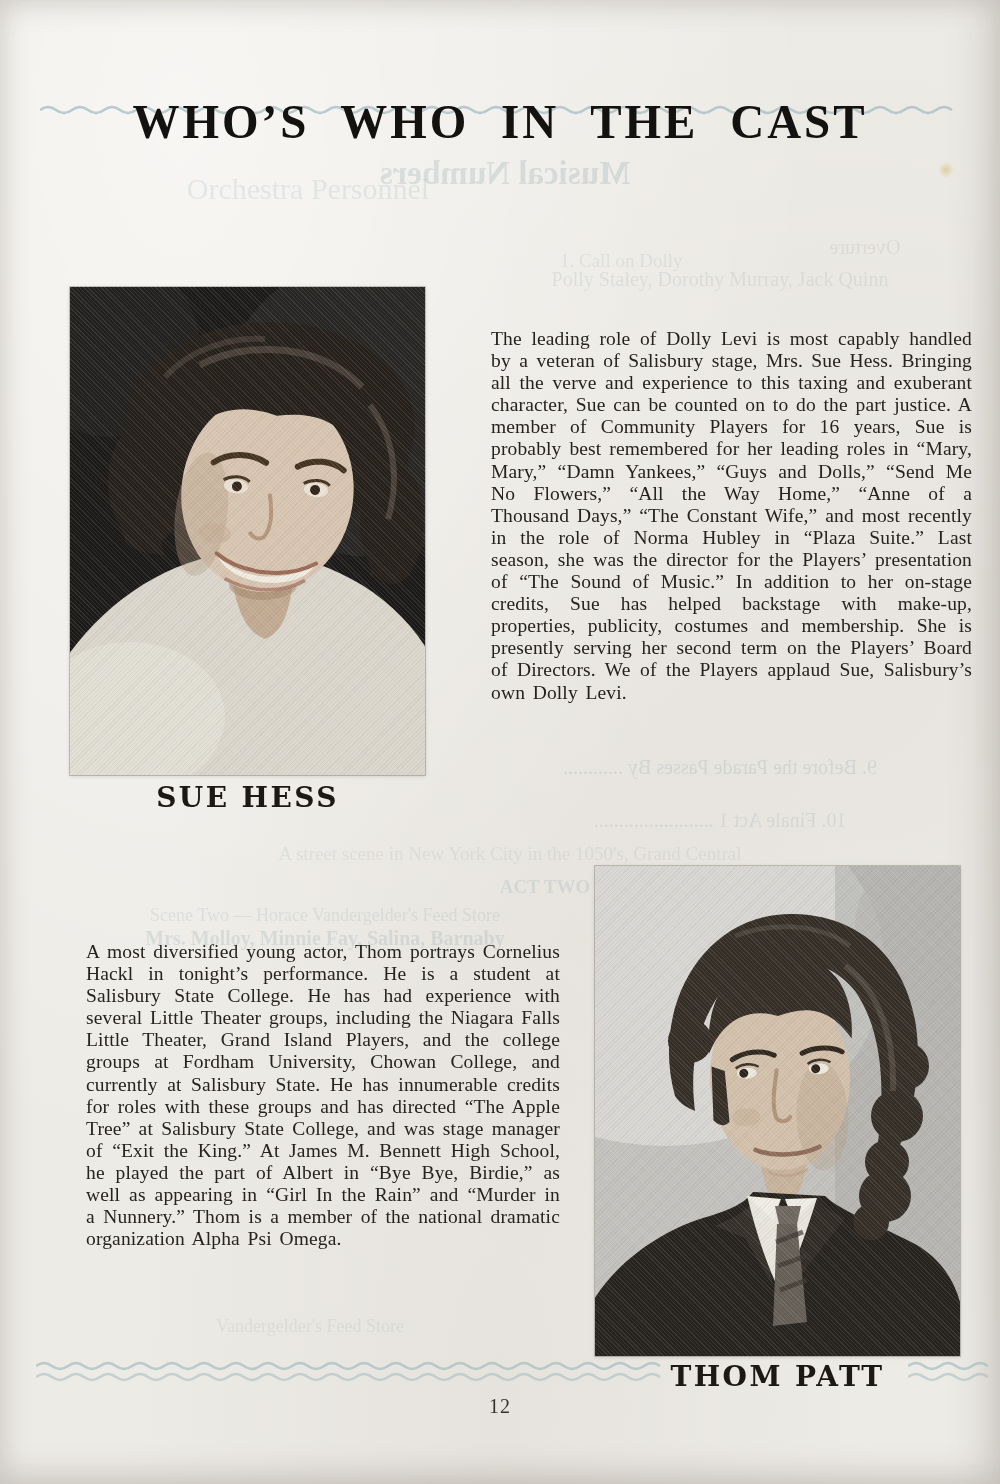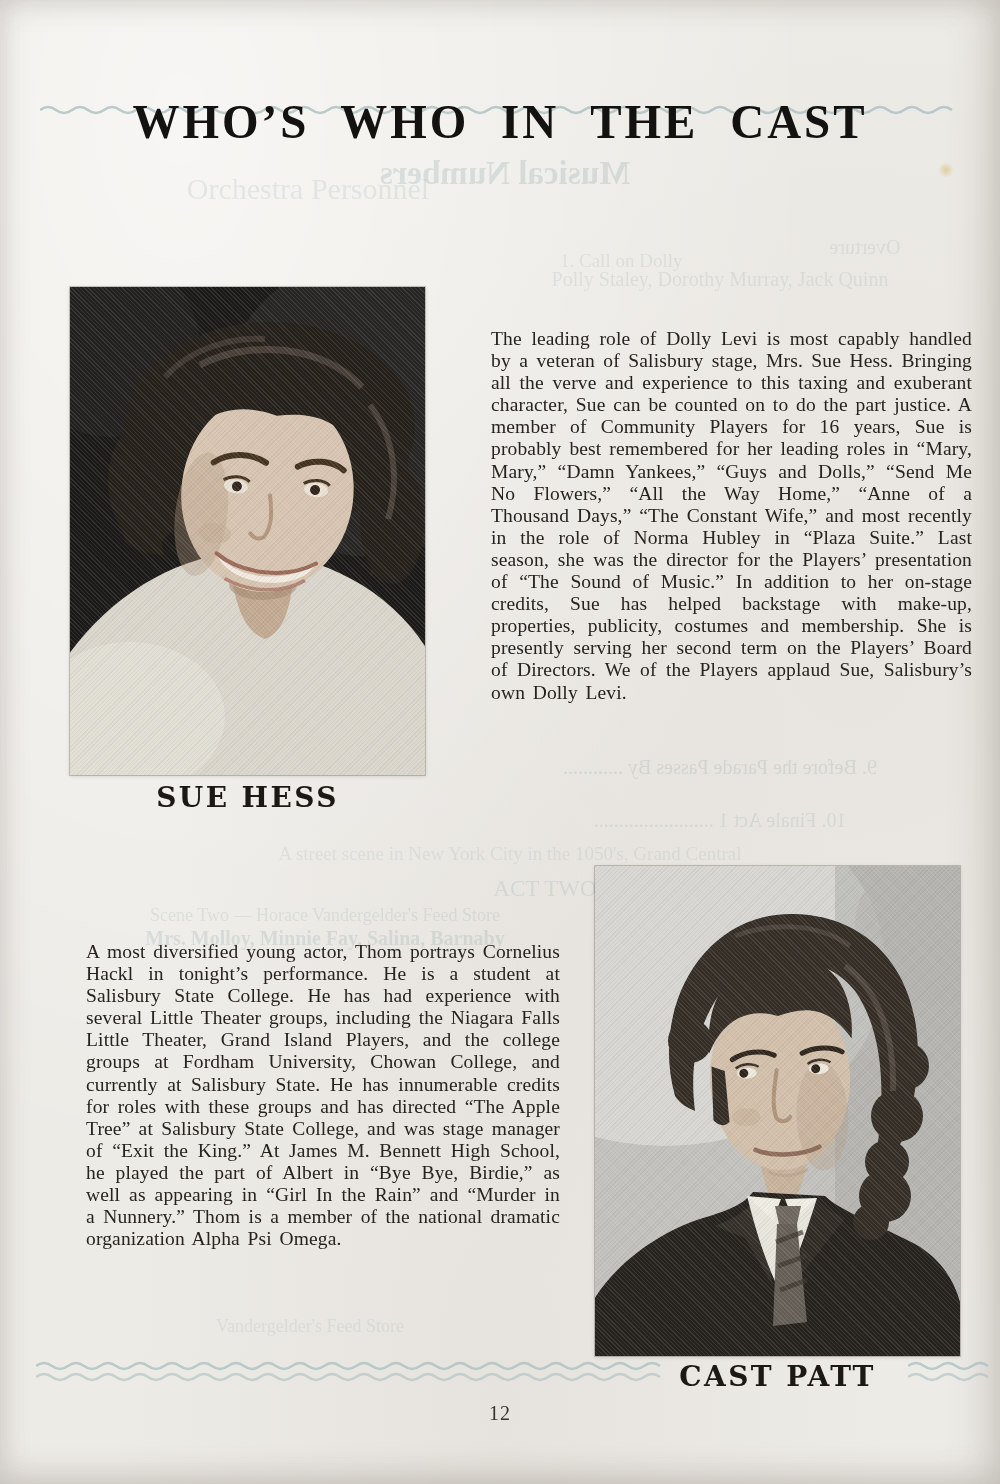--- a/index.html
+++ b/index.html
@@ -26,32 +26,32 @@
   .halftone{position:absolute;inset:0;pointer-events:none;
     background-image:repeating-linear-gradient(45deg, rgba(240,238,232,.10) 0 1px, rgba(0,0,0,0) 1px 3px),
                      repeating-linear-gradient(-45deg, rgba(20,18,15,.05) 0 1px, rgba(0,0,0,0) 1px 3px);}
   .sue-photo{left:70px;top:287px;width:355px;height:488px;}
   .thom-photo{left:595px;top:866px;width:365px;height:490px;}
   .caption{position:absolute;z-index:6;font-family:"DejaVu Serif", serif;font-weight:700;
     font-size:28px;letter-spacing:2.4px;color:#1c1915;text-align:center;}
   .caption-sue{left:70px;width:355px;top:781px;}
   .caption-thom{left:595px;width:365px;top:1360px;}
   .page-number{position:absolute;top:1395px;left:0;width:100%;text-align:center;
-    font-size:20px;letter-spacing:1px;color:#35322c;z-index:3;margin-top:7px;}
+    font-size:20px;letter-spacing:1px;color:#35322c;z-index:3;}
   .ghost{position:absolute;z-index:2;color:#6f8f98;white-space:nowrap;overflow:hidden;text-align:center;}
   .mirror{transform:scaleX(-1);}
   .g0{top:155px;left:300px;width:410px;font-size:33px;font-weight:700;opacity:.20;}
   .g1{top:172px;left:28px;width:560px;font-size:30px;opacity:.14;}
   .g2{top:236px;left:770px;width:190px;font-size:20px;opacity:.14;}
   .g3{top:250px;left:560px;width:300px;font-size:19px;opacity:.14;text-align:left;}
   .g4{top:268px;left:480px;width:480px;font-size:20px;font-weight:400;opacity:.15;}
   .g5{top:756px;left:480px;width:480px;font-size:20px;opacity:.18;}
   .g6{top:809px;left:480px;width:480px;font-size:20px;opacity:.16;}
   .g7{top:843px;left:60px;width:900px;font-size:19px;opacity:.13;}
-  .g8{top:876px;left:470px;width:150px;font-size:23px;font-weight:400;opacity:.16;}
+  .g8{top:876px;left:470px;width:150px;font-size:19px;font-weight:700;opacity:.16;}
   .g9{top:905px;left:70px;width:510px;font-size:18px;opacity:.15;}
   .g10{top:927px;left:70px;width:510px;font-size:20px;font-weight:700;opacity:.18;}
   .g11{top:1316px;left:90px;width:440px;font-size:18px;opacity:.13;}
   .stain{position:absolute;top:162px;left:938px;width:16px;height:16px;z-index:2;
     background:radial-gradient(circle, rgba(205,172,70,.45), rgba(205,172,70,0) 70%);}
 </style>
 </head>
 <body>
 
 <div class="page">
@@ -160,21 +160,21 @@
         <path d="M141 201 C148 196 158 196 164 200" stroke="#3a2f24" stroke-width="2.5" fill="none"></path>
         <path d="M213 199 C220 194 230 194 236 198" stroke="#3a2f24" stroke-width="2.5" fill="none"></path>
         <path d="M182 204 C178 226 176 240 180 252 C184 257 191 256 194 251" stroke="#b0947a" stroke-width="4" fill="none" stroke-linecap="round"></path>
         <path d="M158 283 C175 291 205 290 222 282" stroke="#8e6c59" stroke-width="4.5" fill="none" stroke-linecap="round"></path>
         <path d="M170 305 C182 312 198 311 210 304" stroke="#b49a80" stroke-width="3" fill="none" opacity=".5"></path>
         <ellipse cx="150" cy="250" rx="14" ry="9" fill="#c0a78d" opacity=".4"></ellipse>
       </g>
     </svg>
     <div class="halftone"></div>
   </figure>
-  <div class="caption caption-thom">CAST PATT</div>
+  <div class="caption caption-thom">THOM PATT</div>
 
   <svg class="wave" style="left:36px;top:1358px;" width="628" height="26" viewBox="0 0 628 26">
     <path d="M0 8 Q8 2 16 8 T32 8T48 8T64 8T80 8T96 8T112 8T128 8T144 8T160 8T176 8T192 8T208 8T224 8T240 8T256 8T272 8T288 8T304 8T320 8T336 8T352 8T368 8T384 8T400 8T416 8T432 8T448 8T464 8T480 8T496 8T512 8T528 8T544 8T560 8T576 8T592 8T608 8T624 8" fill="none" stroke="#a4bcc0" stroke-width="2.6" opacity=".7"></path>
     <path d="M0 19 Q8 13 16 19 T32 19T48 19T64 19T80 19T96 19T112 19T128 19T144 19T160 19T176 19T192 19T208 19T224 19T240 19T256 19T272 19T288 19T304 19T320 19T336 19T352 19T368 19T384 19T400 19T416 19T432 19T448 19T464 19T480 19T496 19T512 19T528 19T544 19T560 19T576 19T592 19T608 19T624 19" fill="none" stroke="#a4bcc0" stroke-width="2.6" opacity=".55"></path>
   </svg>
 
   <svg class="wave" style="left:908px;top:1358px;" width="84" height="26" viewBox="0 0 84 26">
     <path d="M0 8 Q8 2 16 8 T32 8T48 8T64 8T80 8" fill="none" stroke="#a4bcc0" stroke-width="2.6" opacity=".7"></path>
     <path d="M0 19 Q8 13 16 19 T32 19T48 19T64 19T80 19" fill="none" stroke="#a4bcc0" stroke-width="2.6" opacity=".55"></path>
   </svg>

